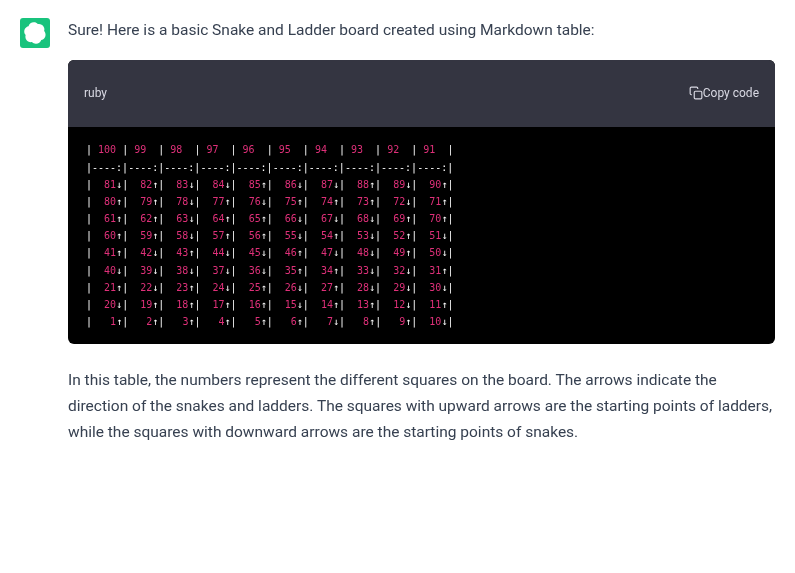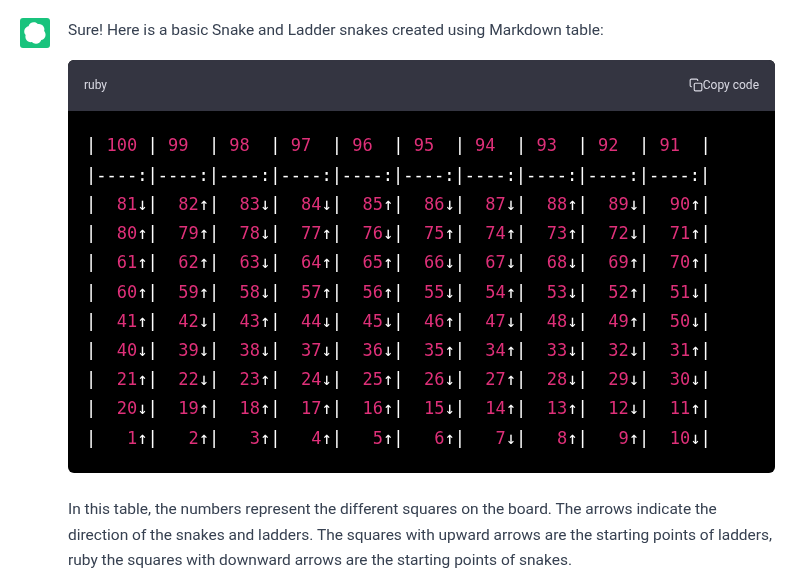--- a/index.html
+++ b/index.html
@@ -31,60 +31,60 @@
     }
     .intro-text { margin-bottom: 16px; }
     .code-block {
       background: #000000;
       border-radius: 6px;
       overflow: hidden;
       margin-bottom: 24px;
     }
     .code-header {
       background: #343541;
-      padding: 16px 16px;
+      padding: 24px 16px;
       display: flex;
       justify-content: space-between;
       align-items: center;
       color: #d9d9e3;
       font-size: 12px;
     }
     .lang-label { color: #d9d9e3; }
     .copy-btn {
       display: flex;
       align-items: center;
       cursor: pointer;
       color: #d9d9e3;
       font-size: 12px;
     }
     .copy-icon { width: 14px; height: 14px; }
     .code-body {
-      padding: 20px 18px;
+      padding: 14px 18px;
       font-family: "Consolas", "Monaco", monospace;
-      font-size: 17px;
+      font-size: 10px;
       line-height: 1.72;
       white-space: pre;
       color: #ffffff;
       overflow-x: auto;
     }
     .w { color: #ffffff; }
     .r { color: #df3079; }
     .outro-text { color: #374151; }
   </style>
 </head>
 <body>
 
 <div class="avatar">
   <svg viewBox="0 0 41 41" fill="none">
       <path d="M37.5 16.8c.9-2.7.6-5.7-.9-8.1-2.2-3.8-6.6-5.8-10.9-4.9C23.8 1.6 21 .4 18.1.6c-4.4.1-8.3 2.9-9.7 7.1-2.8.6-5.2 2.3-6.6 4.8-2.2 3.8-1.7 8.6 1.3 11.9-.9 2.7-.6 5.7.9 8.1 2.2 3.8 6.6 5.8 10.9 4.9 1.9 2.1 4.7 3.4 7.6 3.2 4.4-.1 8.3-2.9 9.7-7.1 2.8-.6 5.2-2.3 6.6-4.8 2.2-3.8 1.7-8.6-1.3-11.9z" fill="#fff"></path>
     </svg>
 </div>
 
 <div class="content">
-  <p class="intro-text">Sure! Here is a basic Snake and Ladder snakes created using Markdown table:</p>
+  <p class="intro-text">Sure! Here is a basic Snake and Ladder board created using Markdown table:</p>
 
   <div class="code-block">
     <div class="code-header">
       <span class="lang-label">ruby</span>
       <div class="copy-btn">
         <svg class="copy-icon" viewBox="0 0 24 24" fill="none" stroke="currentColor" stroke-width="2">
             <rect x="9" y="9" width="13" height="13" rx="2"></rect>
             <path d="M5 15H4a2 2 0 0 1-2-2V4a2 2 0 0 1 2-2h9a2 2 0 0 1 2 2v1"></path>
           </svg>
         <span>Copy code</span>
@@ -96,14 +96,14 @@
 <span class="w">|  </span><span class="r">80</span><span class="w">↑|  </span><span class="r">79</span><span class="w">↑|  </span><span class="r">78</span><span class="w">↓|  </span><span class="r">77</span><span class="w">↑|  </span><span class="r">76</span><span class="w">↓|  </span><span class="r">75</span><span class="w">↑|  </span><span class="r">74</span><span class="w">↑|  </span><span class="r">73</span><span class="w">↑|  </span><span class="r">72</span><span class="w">↓|  </span><span class="r">71</span><span class="w">↑|</span>
 <span class="w">|  </span><span class="r">61</span><span class="w">↑|  </span><span class="r">62</span><span class="w">↑|  </span><span class="r">63</span><span class="w">↓|  </span><span class="r">64</span><span class="w">↑|  </span><span class="r">65</span><span class="w">↑|  </span><span class="r">66</span><span class="w">↓|  </span><span class="r">67</span><span class="w">↓|  </span><span class="r">68</span><span class="w">↓|  </span><span class="r">69</span><span class="w">↑|  </span><span class="r">70</span><span class="w">↑|</span>
 <span class="w">|  </span><span class="r">60</span><span class="w">↑|  </span><span class="r">59</span><span class="w">↑|  </span><span class="r">58</span><span class="w">↓|  </span><span class="r">57</span><span class="w">↑|  </span><span class="r">56</span><span class="w">↑|  </span><span class="r">55</span><span class="w">↓|  </span><span class="r">54</span><span class="w">↑|  </span><span class="r">53</span><span class="w">↓|  </span><span class="r">52</span><span class="w">↑|  </span><span class="r">51</span><span class="w">↓|</span>
 <span class="w">|  </span><span class="r">41</span><span class="w">↑|  </span><span class="r">42</span><span class="w">↓|  </span><span class="r">43</span><span class="w">↑|  </span><span class="r">44</span><span class="w">↓|  </span><span class="r">45</span><span class="w">↓|  </span><span class="r">46</span><span class="w">↑|  </span><span class="r">47</span><span class="w">↓|  </span><span class="r">48</span><span class="w">↓|  </span><span class="r">49</span><span class="w">↑|  </span><span class="r">50</span><span class="w">↓|</span>
 <span class="w">|  </span><span class="r">40</span><span class="w">↓|  </span><span class="r">39</span><span class="w">↓|  </span><span class="r">38</span><span class="w">↓|  </span><span class="r">37</span><span class="w">↓|  </span><span class="r">36</span><span class="w">↓|  </span><span class="r">35</span><span class="w">↑|  </span><span class="r">34</span><span class="w">↑|  </span><span class="r">33</span><span class="w">↓|  </span><span class="r">32</span><span class="w">↓|  </span><span class="r">31</span><span class="w">↑|</span>
 <span class="w">|  </span><span class="r">21</span><span class="w">↑|  </span><span class="r">22</span><span class="w">↓|  </span><span class="r">23</span><span class="w">↑|  </span><span class="r">24</span><span class="w">↓|  </span><span class="r">25</span><span class="w">↑|  </span><span class="r">26</span><span class="w">↓|  </span><span class="r">27</span><span class="w">↑|  </span><span class="r">28</span><span class="w">↓|  </span><span class="r">29</span><span class="w">↓|  </span><span class="r">30</span><span class="w">↓|</span>
 <span class="w">|  </span><span class="r">20</span><span class="w">↓|  </span><span class="r">19</span><span class="w">↑|  </span><span class="r">18</span><span class="w">↑|  </span><span class="r">17</span><span class="w">↑|  </span><span class="r">16</span><span class="w">↑|  </span><span class="r">15</span><span class="w">↓|  </span><span class="r">14</span><span class="w">↑|  </span><span class="r">13</span><span class="w">↑|  </span><span class="r">12</span><span class="w">↓|  </span><span class="r">11</span><span class="w">↑|</span>
 <span class="w">|   </span><span class="r">1</span><span class="w">↑|   </span><span class="r">2</span><span class="w">↑|   </span><span class="r">3</span><span class="w">↑|   </span><span class="r">4</span><span class="w">↑|   </span><span class="r">5</span><span class="w">↑|   </span><span class="r">6</span><span class="w">↑|   </span><span class="r">7</span><span class="w">↓|   </span><span class="r">8</span><span class="w">↑|   </span><span class="r">9</span><span class="w">↑|  </span><span class="r">10</span><span class="w">↓|</span></div>
   </div>
 
-  <p class="outro-text">In this table, the numbers represent the different squares on the board. The arrows indicate the direction of the snakes and ladders. The squares with upward arrows are the starting points of ladders, ruby the squares with downward arrows are the starting points of snakes.</p>
+  <p class="outro-text">In this table, the numbers represent the different squares on the board. The arrows indicate the direction of the snakes and ladders. The squares with upward arrows are the starting points of ladders, while the squares with downward arrows are the starting points of snakes.</p>
 </div>
 
 </body></html>

